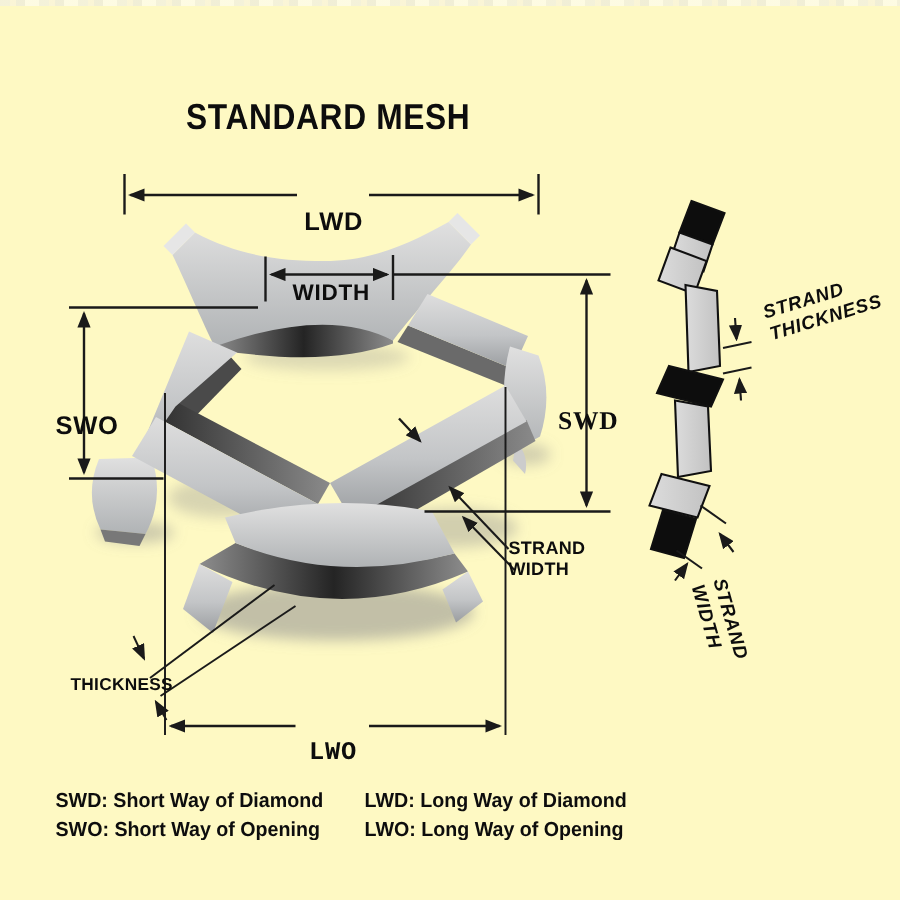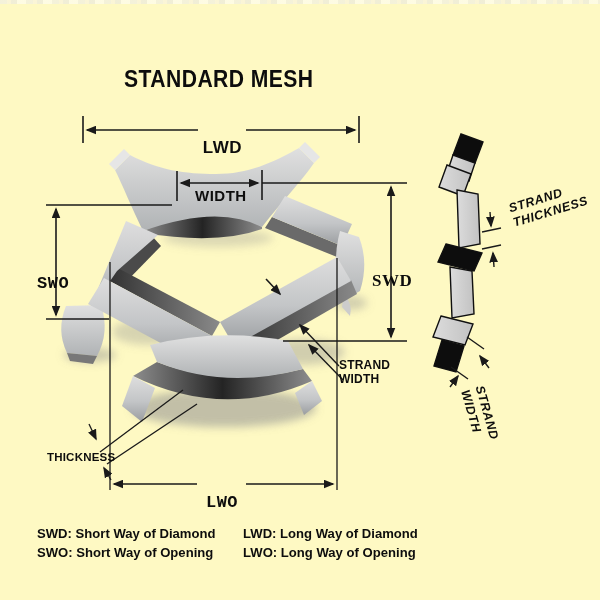--- a/index.html
+++ b/index.html
@@ -179,21 +179,21 @@
       </g>
     </g>
   </svg>
 
   <div class="lbl title" style="left:124px;top:66px;">STANDARD MESH</div>
 
   <div class="lbl dim-lg center" style="left:200px;top:119px;width:45px;">LWD</div>
 
   <div class="lbl dim-md center" style="left:195px;top:188px;width:50px;">WIDTH</div>
 
-  <div class="lbl dim-lg" style="left:37px;top:255px;font-family:Liberation Mono, monospace;">SWO</div>
+  <div class="lbl dim-lg" style="left:37px;top:255px;">SWO</div>
 
   <div class="lbl dim-lg" style="left:372px;top:252px;font-family:Liberation Serif, serif;">SWD</div>
 
   <div class="lbl dim-sm" style="left:339px;top:359px;">
     <div>STRAND</div>
     <div>WIDTH</div>
   </div>
 
   <div class="lbl dim-xs" style="left:47px;top:451px;">THICKNESS</div>
 

